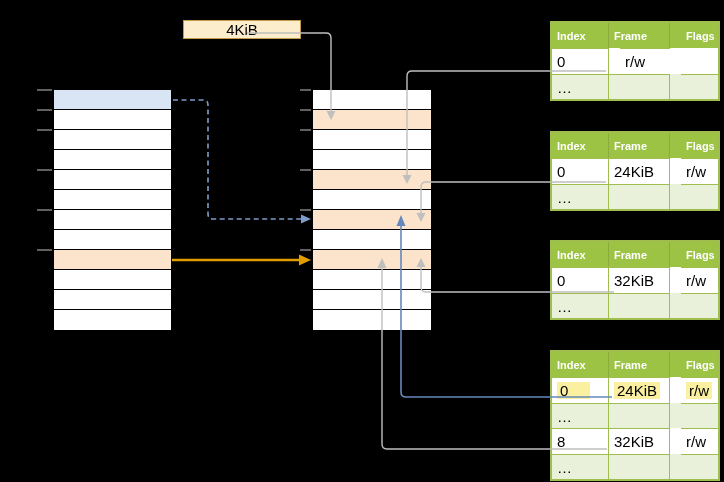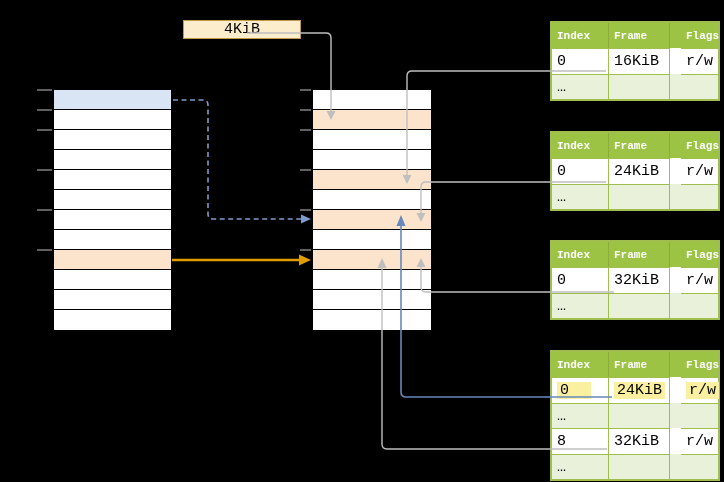--- a/index.html
+++ b/index.html
@@ -1,18 +1,18 @@
 <!DOCTYPE html>
 <html><head>
 <meta charset="utf-8">
 <style>
   html,body{margin:0;padding:0;background:#000;}
   .stage{
     position:relative;width:724px;height:482px;background:var(--background,#000);
-    font-family:Liberation Mono, monospace;overflow:hidden;
+    font-family:Liberation Sans, sans-serif;overflow:hidden;
   }
   
   .mem{position:absolute;box-sizing:border-box;border:1px solid #000;background:#fff;}
   .vmem{left:53px;top:89px;width:119px;height:242px;}
   .pmem{left:312px;top:89px;width:120px;height:242px;}
   .mrow{height:20px;box-sizing:border-box;border-bottom:1px solid #000;}
   .mrow:last-child{border-bottom:none;}
   .f-white{background:#ffffff;}
   .f-blue{background:var(--memory-blue,#D9E4F5);}
   .f-orange{background:var(--memory-orange,#FCE4CC);}
@@ -80,21 +80,20 @@
     </div>
 
   <div class="ptable" style="top:21px">
       <div class="pt-row pt-head">
         <div class="pt-cell pt-hcell">Index</div>
         <div class="pt-cell pt-hcell">Frame</div>
         <div class="pt-cell pt-hcell">Flags</div>
       </div>
       <div class="pt-row r-data">
         <div class="pt-cell">0</div>
-        <div class="pt-cell">16KiB</div>
         <div class="pt-cell">r/w</div>
       </div>
       <div class="pt-row r-ellipsis">
         <div class="pt-cell">…</div>
         <div class="pt-cell"></div>
         <div class="pt-cell"></div>
       </div>
     </div>
   <div class="ptable" style="top:131px">
       <div class="pt-row pt-head">

